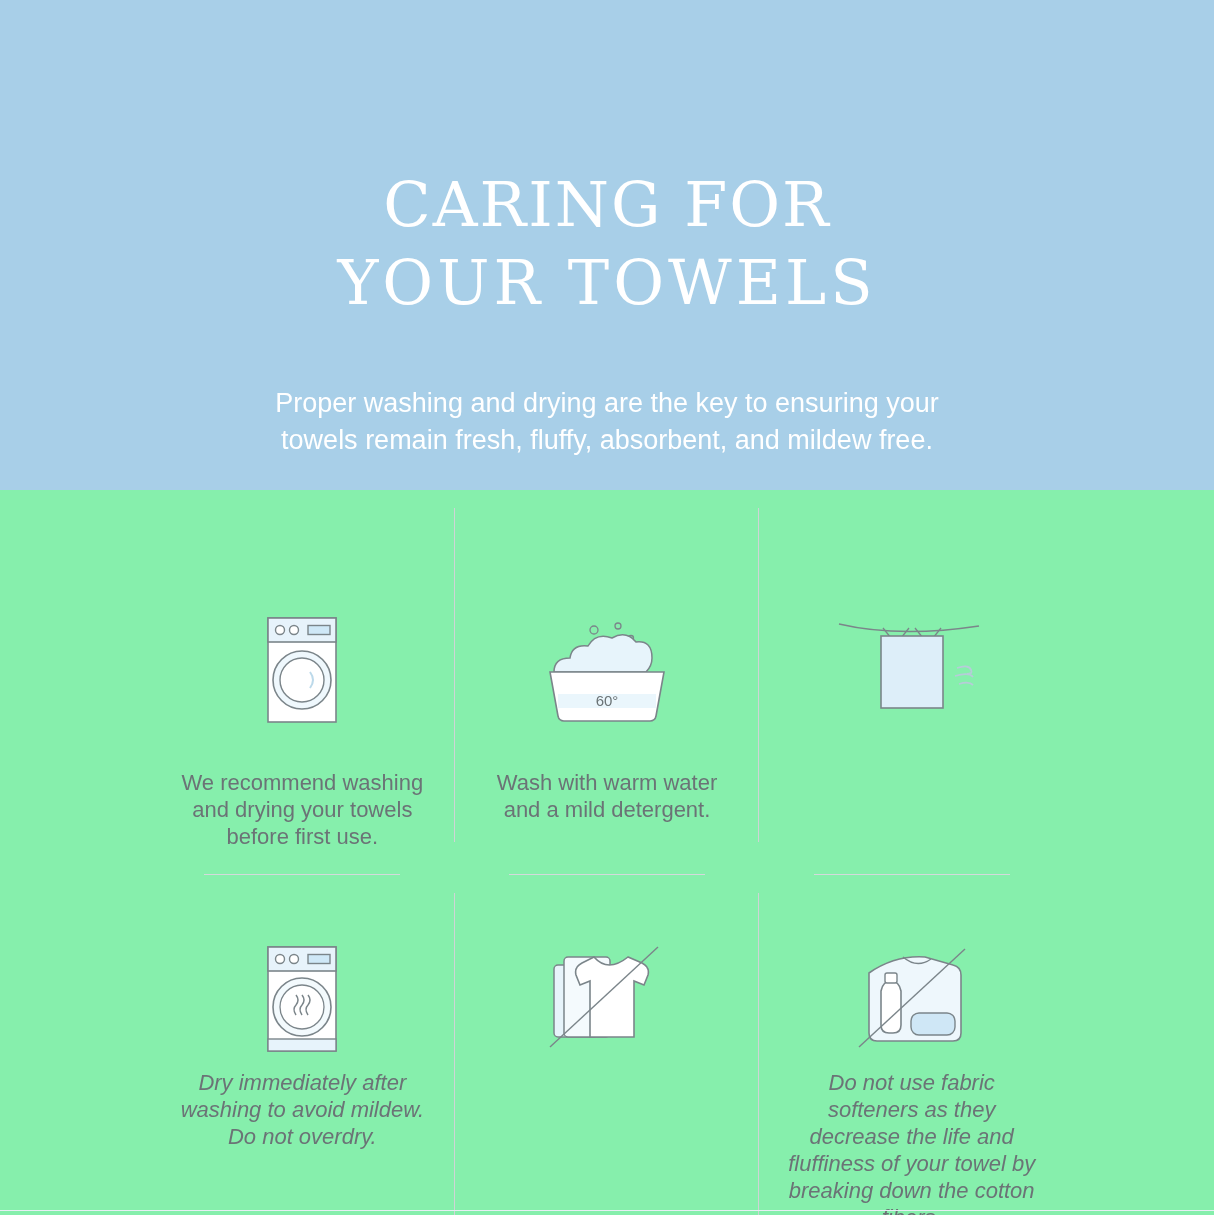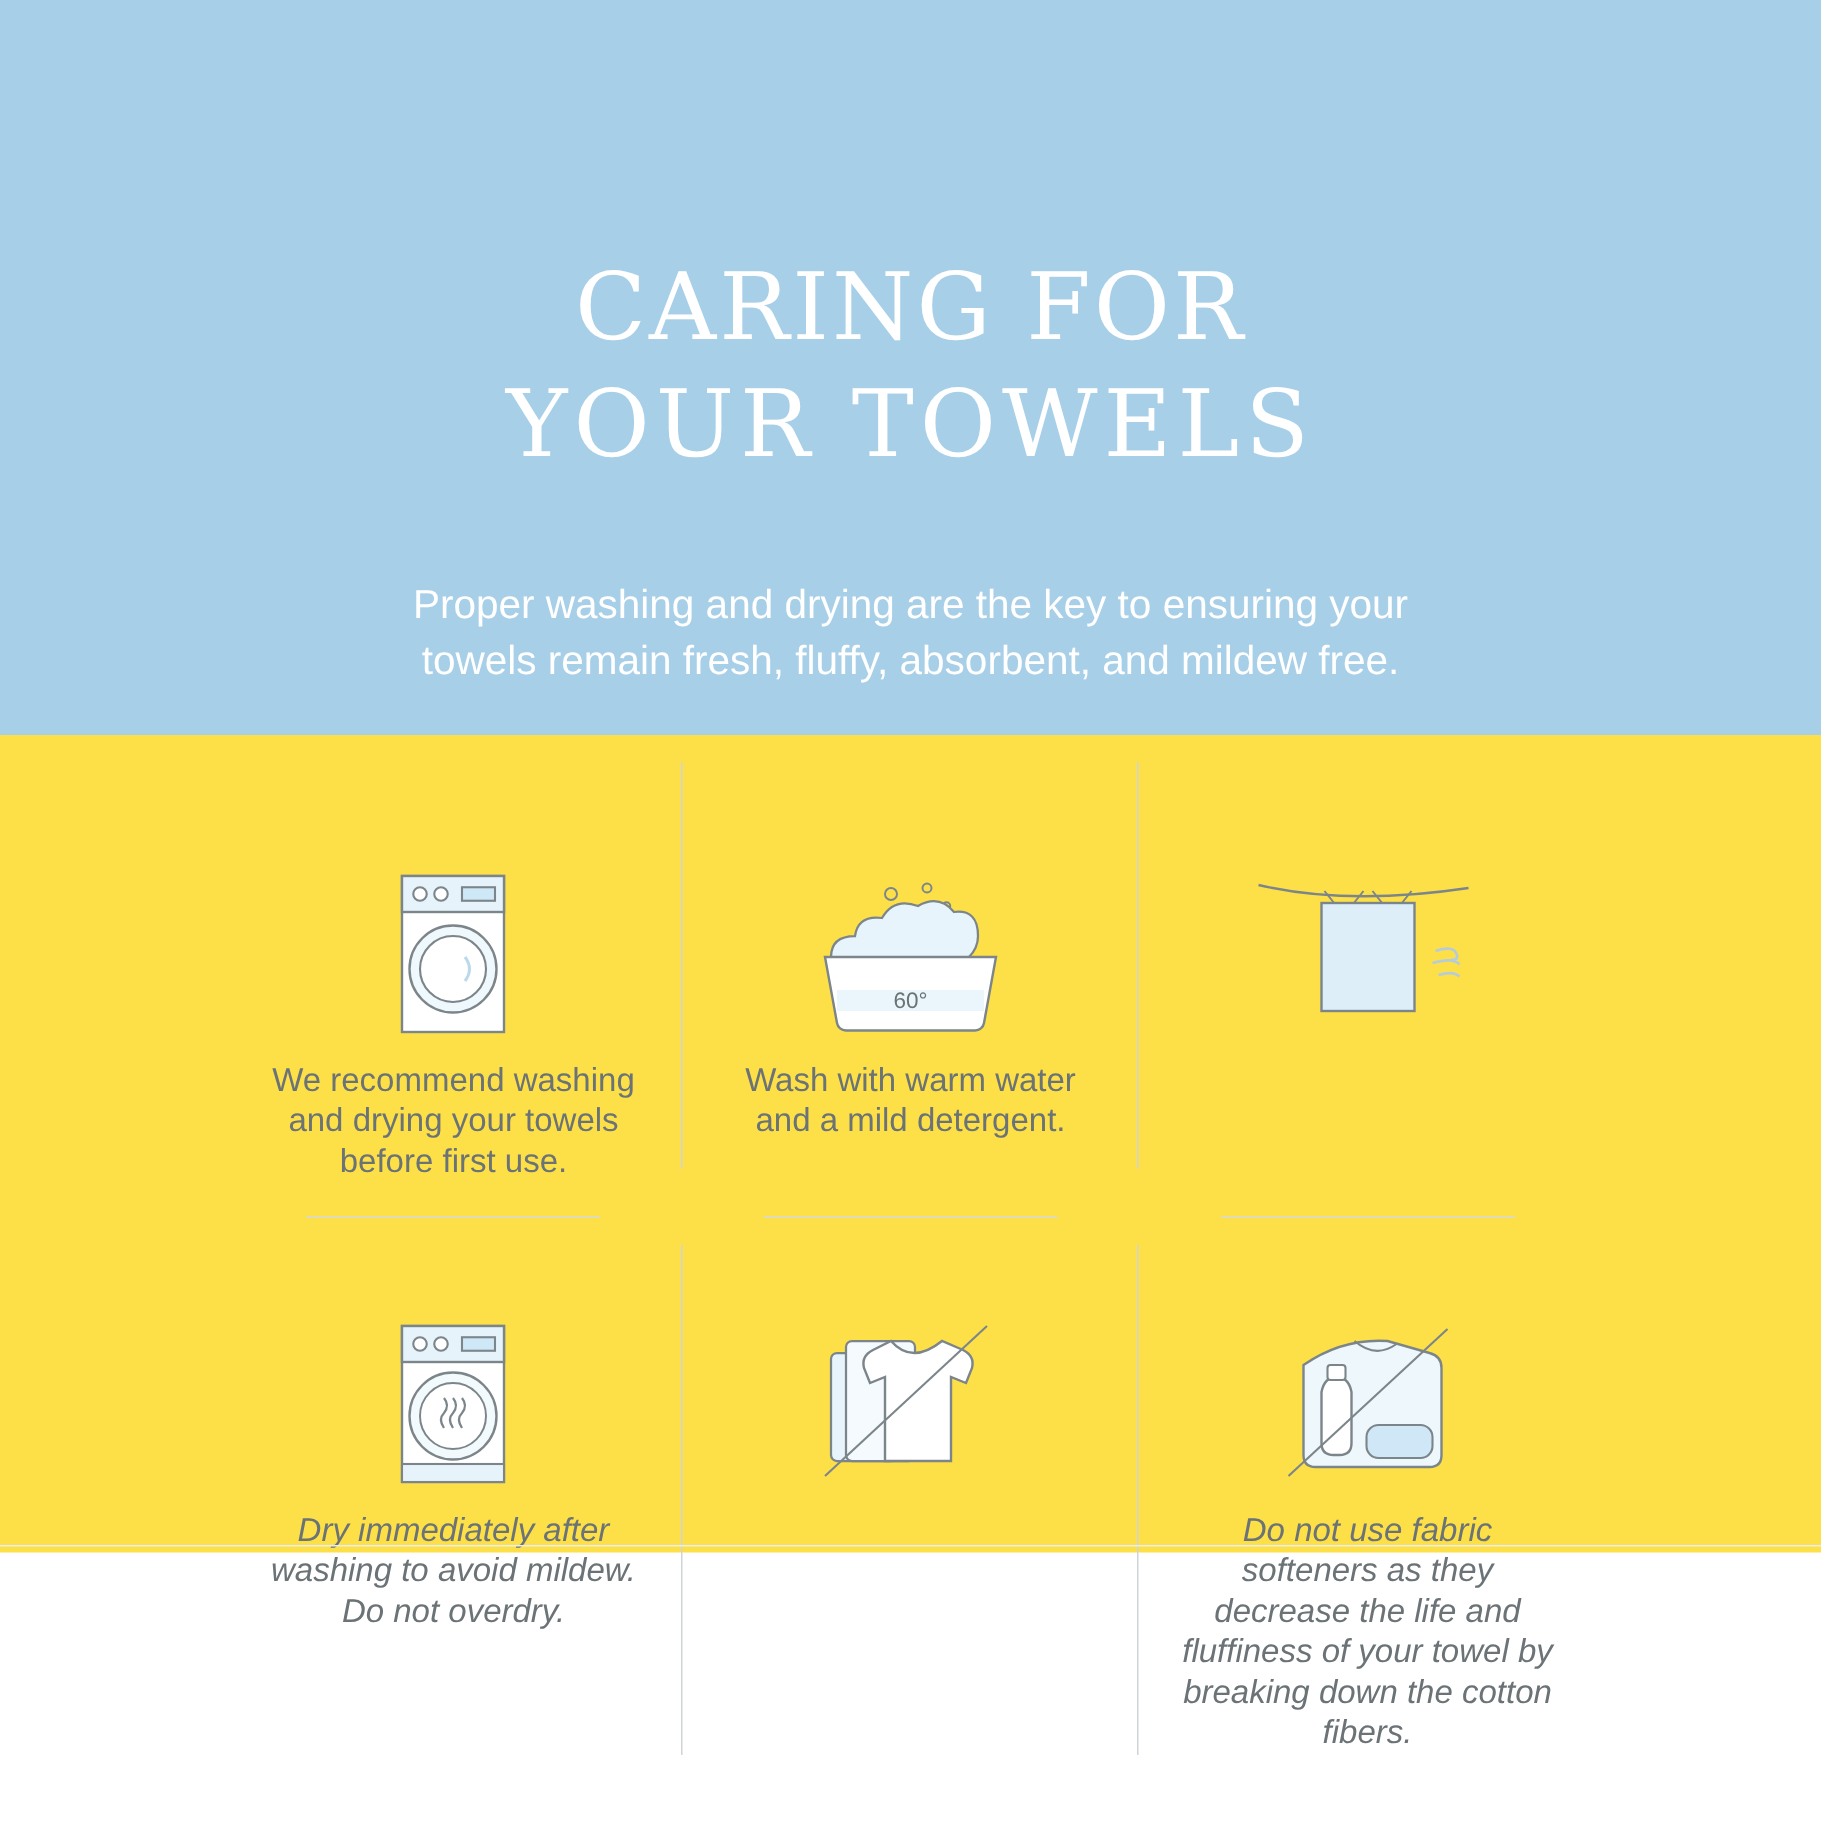--- a/index.html
+++ b/index.html
@@ -9,22 +9,22 @@
   body {
     width: 1214px;
     height: 1215px;
     background: #ffffff;
     font-family: "Liberation Sans", sans-serif;
     overflow: hidden;
   }
   .page {
     position: relative;
     width: 1214px;
-    height: 1035px;
-    background: #fde047;
+    height: 1215px;
+    background: #86efac;
   }
 
   
   .hero {
     background: #a8cfe8;
     height: 490px;
     width: 100%;
     box-sizing: border-box;
     display: flex;
     flex-direction: column;
@@ -77,21 +77,21 @@
   }
   .tip.divided::after {
     content: "";
     position: absolute;
     right: 0;
     top: 18px;
     bottom: 18px;
     width: 1px;
     background: #cfd4d6;
   }
-  .row1 .tip { padding-top: 82px; padding-bottom: 10px; }
+  .row1 .tip { padding-top: 116px; padding-bottom: 10px; gap: 29px; }
   .row2 .tip { padding-top: 60px; padding-bottom: 20px; font-style: italic; }
 
   .icon-box {
     height: 120px;
     display: flex;
     align-items: flex-end;
     justify-content: center;
     margin-bottom: 14px;
   }
   .tip-text {

